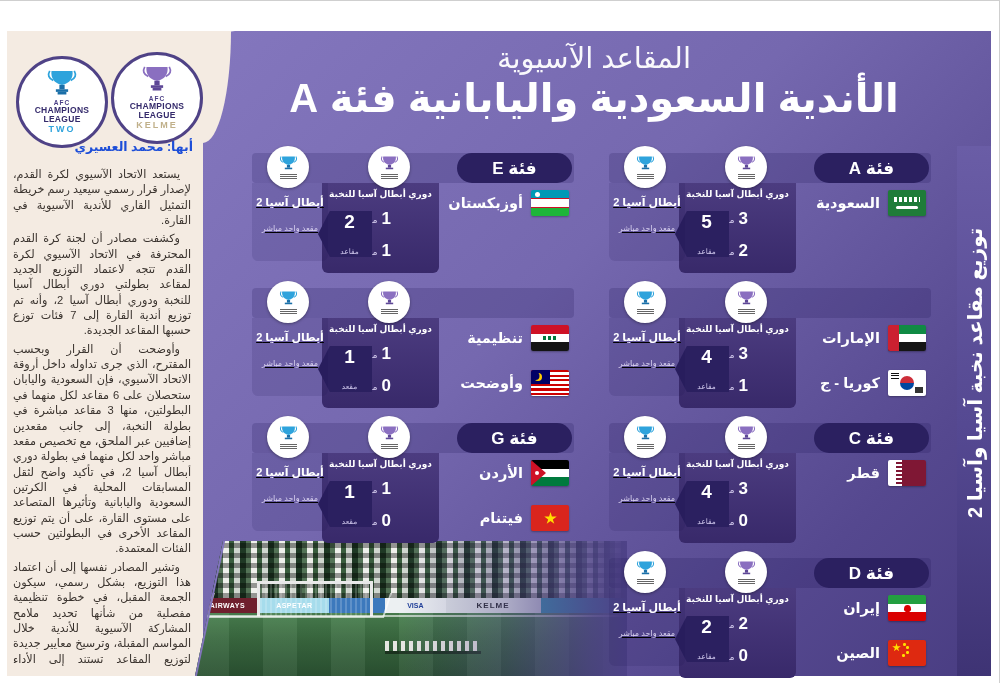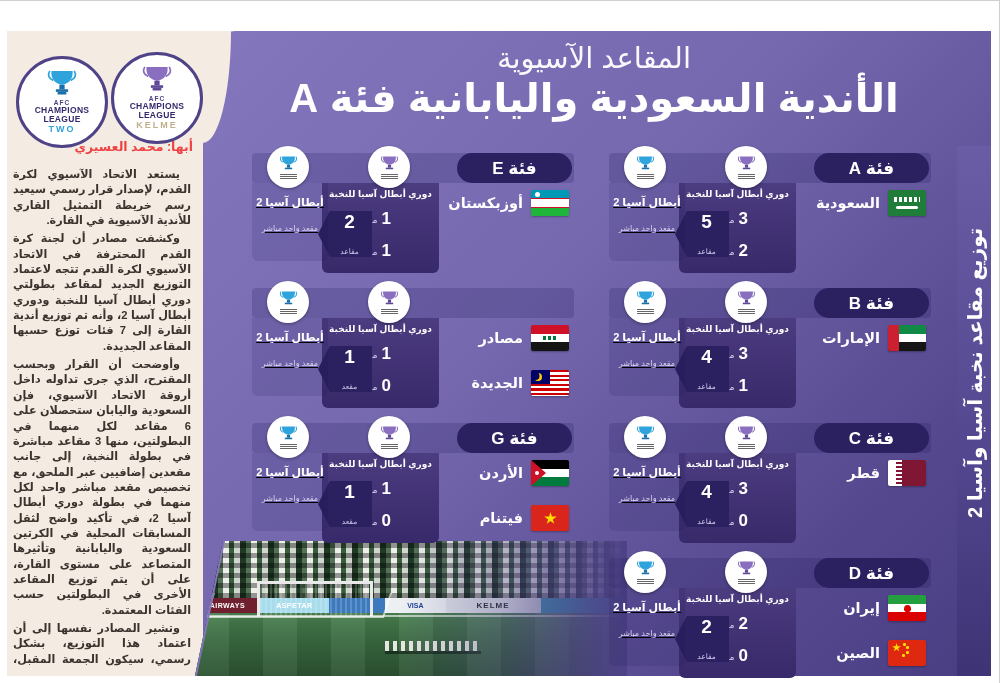--- a/index.html
+++ b/index.html
@@ -26,24 +26,24 @@
     border-radius:0 0 100% 0/0 0 100% 0;z-index:2;}
   .big-logo{position:absolute;width:86px;height:86px;border-radius:50%;background:#fff;
     border:3px solid #4f4286;display:flex;flex-direction:column;align-items:center;justify-content:center;z-index:4;margin-top:24px;}
   #logo-two{left:17px;top:31px;} #logo-elite{left:112px;top:27px;}
   .big-logo svg{width:32px;height:28px;}
   .l-afc{font-size:6.5px;font-weight:bold;color:#4a3e85;letter-spacing:1px;margin-top:1px;}
   .l-ch{font-size:8.5px;font-weight:bold;color:#342a6b;line-height:1.1;letter-spacing:.3px;}
   .l-tier-two{font-size:9px;font-weight:bold;color:#2ea3dc;letter-spacing:2px;}
   .l-tier-elite{font-size:9px;font-weight:bold;color:#c0b08a;letter-spacing:2px;}
   .byline{position:absolute;left:8px;top:138px;width:186px;text-align:right;padding-right:12px;
-    font-weight:bold;font-size:12.5px;color:#ef4444;z-index:3;}
+    font-weight:bold;font-size:12.5px;color:#1d4ed8;z-index:3;}
   .article{position:absolute;left:14px;top:166px;width:178px;height:500px;overflow:hidden;z-index:3;
     font-size:11.2px;line-height:1.37;color:#3a332e;text-align:justify;}
-  .article p{margin:0 0 3px 0;text-indent:11px;font-weight:bold;}
+  .article p{margin:0 0 3px 0;text-indent:11px;}
 
   
   .col{position:absolute;z-index:4;}
   #col-right{left:630px;top:152px;width:302px;}
   #col-mid{left:273px;top:152px;width:302px;}
   .card{position:relative;width:302px;height:120px;margin-bottom:15px;padding-left:20px;}
   .band{position:absolute;top:0;left:0;right:0;height:30px;background:rgba(31,20,84,.20);border-radius:4px;}
   .pill{position:absolute;top:0;right:2px;width:115px;height:30px;background:#2b2060;border-radius:15px;
     display:flex;align-items:center;justify-content:center;z-index:2;}
   .pill span{color:#fff;font-weight:bold;font-size:17px;}
@@ -270,23 +270,20 @@
       </div>
     </div>
     <div class="acl2-panel">
       <div class="acl2-title">أبطال آسيا 2</div>
       <div class="acl2-seat">مقعد واحد مباشر</div>
     </div>
   </div>
 
   <div class="card">
     <div class="band"></div>
-    <div class="pill">
-      <span>فئة B</span>
-    </div>
     <div class="logo-mini elite-pos">
       <svg viewBox="0 0 36 32">
         <path d="M6 1 h24 c1 8 -3 14 -12 16 c-9 -2 -13 -8 -12 -16 z" fill="#8a6fc0"></path>
         <path d="M4 1 q-4 7 4 11" stroke="#8a6fc0" stroke-width="2" fill="none"></path>
         <path d="M32 1 q4 7 -4 11" stroke="#8a6fc0" stroke-width="2" fill="none"></path>
         <rect x="15" y="17" width="6" height="5" fill="#5d4796"></rect>
         <rect x="11" y="22" width="14" height="3" fill="#5d4796"></rect>
       </svg>
       <div class="mini-lines"></div>
     </div>
@@ -297,20 +294,24 @@
         <path d="M32 1 q4 7 -4 11" stroke="#2ea3dc" stroke-width="2" fill="none"></path>
         <rect x="15" y="17" width="6" height="5" fill="#1a6fa8"></rect>
         <rect x="11" y="22" width="14" height="3" fill="#1a6fa8"></rect>
       </svg>
       <div class="mini-lines"></div>
     </div>
     <div class="teams">
       <div class="team-row t0">
         <span class="tname">الإمارات</span>
         <div class="flag flag-uae"></div>
+      </div>
+      <div class="team-row t1">
+        <span class="tname">كوريا - ج</span>
+        <div class="flag flag-korea"></div>
       </div>
     </div>
     <div class="elite-panel">
       <div class="elite-title">دوري أبطال آسيا للنخبة</div>
       <div class="stat s1">
         <b>3</b>
         <span>مباشر</span>
       </div>
       <div class="stat s2">
         <b>1</b>
@@ -505,25 +506,25 @@
         <path d="M6 1 h24 c1 8 -3 14 -12 16 c-9 -2 -13 -8 -12 -16 z" fill="#2ea3dc"></path>
         <path d="M4 1 q-4 7 4 11" stroke="#2ea3dc" stroke-width="2" fill="none"></path>
         <path d="M32 1 q4 7 -4 11" stroke="#2ea3dc" stroke-width="2" fill="none"></path>
         <rect x="15" y="17" width="6" height="5" fill="#1a6fa8"></rect>
         <rect x="11" y="22" width="14" height="3" fill="#1a6fa8"></rect>
       </svg>
       <div class="mini-lines"></div>
     </div>
     <div class="teams">
       <div class="team-row t0">
-        <span class="tname">مصادر</span>
+        <span class="tname">تنظيمية</span>
         <div class="flag flag-iraq"></div>
       </div>
       <div class="team-row t1">
-        <span class="tname">الجديدة</span>
+        <span class="tname">وأوضحت</span>
         <div class="flag flag-malaysia"></div>
       </div>
     </div>
     <div class="elite-panel">
       <div class="elite-title">دوري أبطال آسيا للنخبة</div>
       <div class="stat s1">
         <b>1</b>
         <span>مباشر</span>
       </div>
       <div class="stat s2">

